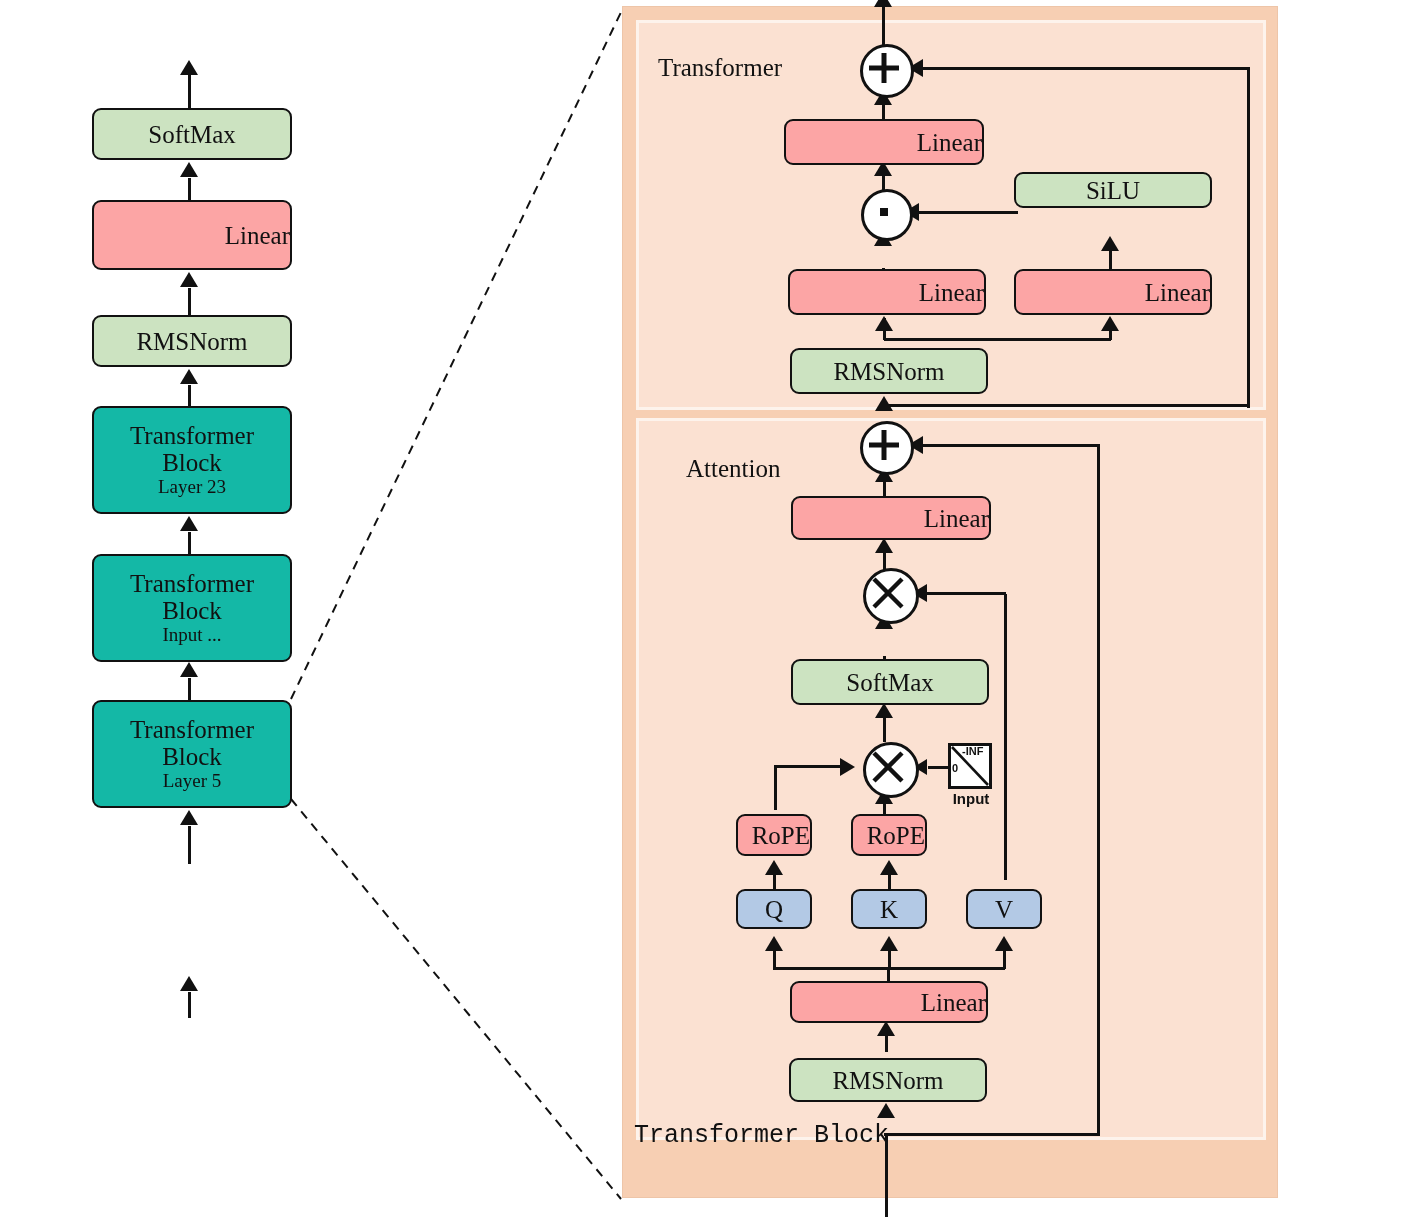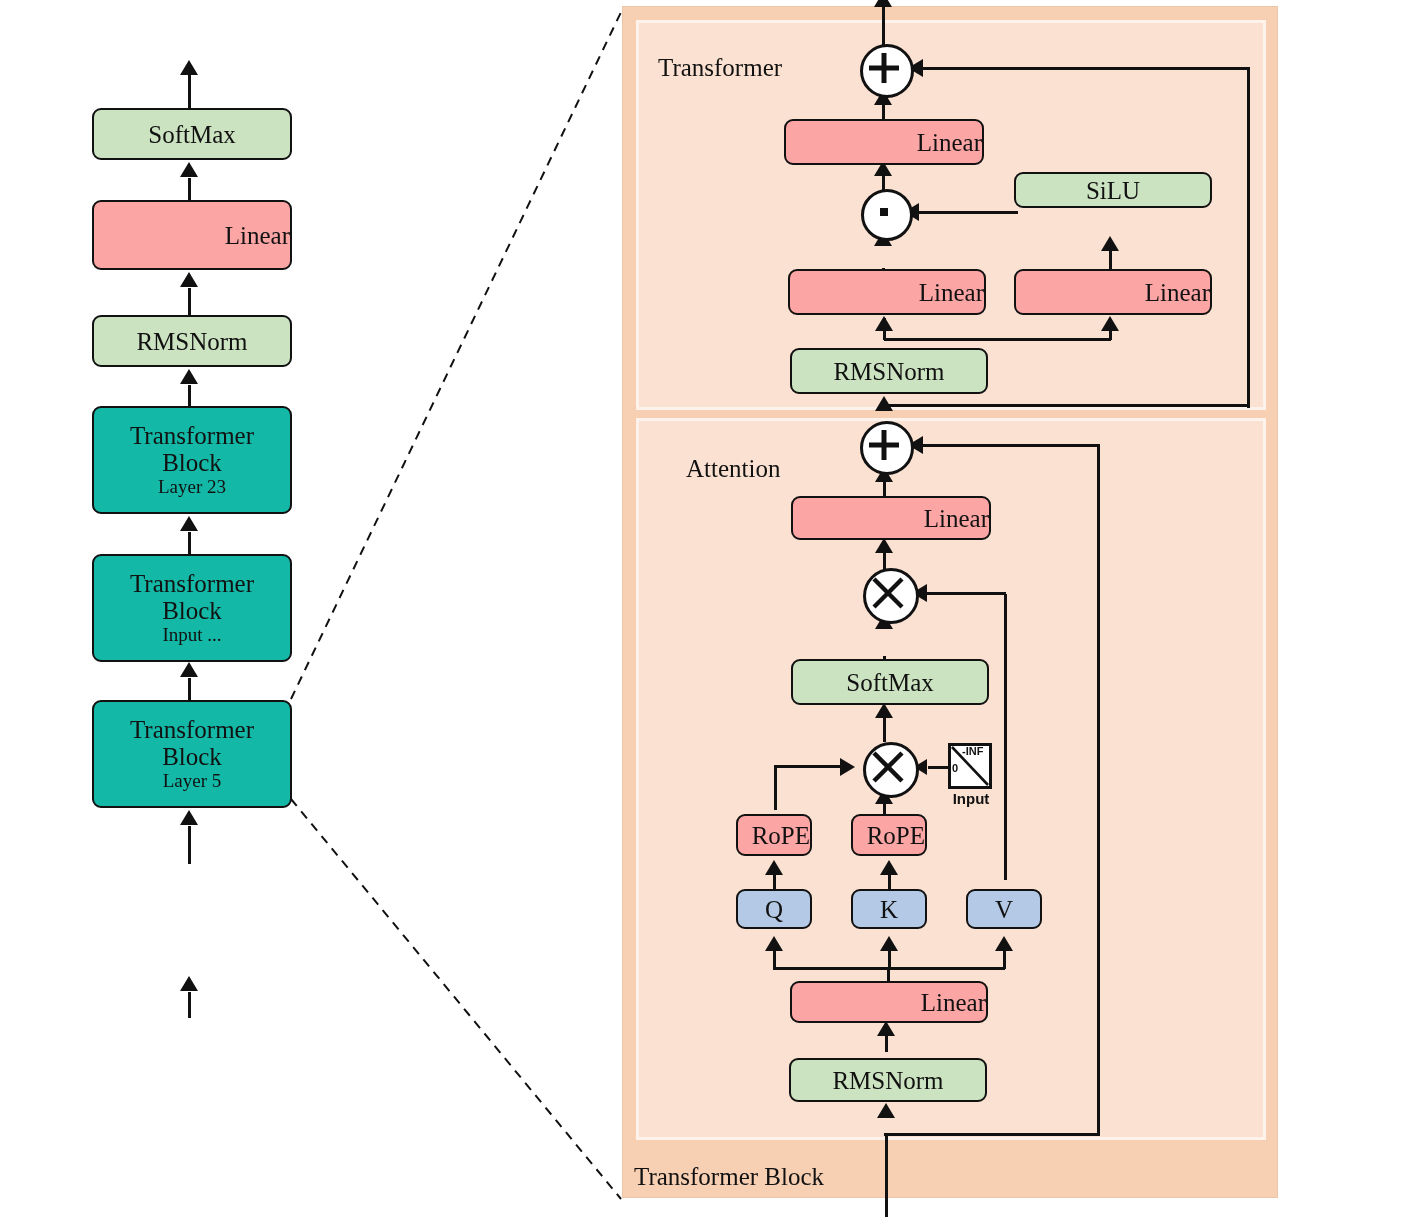--- a/index.html
+++ b/index.html
@@ -131,21 +131,21 @@
   <div class="panel-outer" style="left:622px;top:6px;width:656px;height:1192px;"></div>
 
   <div class="panel-inner" style="left:636px;top:20px;width:630px;height:390px;"></div>
 
   <div class="panel-inner" style="left:636px;top:418px;width:630px;height:722px;"></div>
 
   <div class="panel-label" style="left:658px;top:54px;">Transformer</div>
 
   <div class="panel-label" style="left:686px;top:455px;">Attention</div>
 
-  <div class="panel-label" style="left:634px;top:1163px;">Transformer Block</div>
+  <div class="panel-label" style="left:634px;top:1121px;font-family:Liberation Mono, monospace;">Transformer Block</div>
 
   <div class="ln lnv" style="left:882px;top:4px;height:42px;"></div>
   <div class="ah ah-up" style="left:874px;top:-8px;"></div>
 
   <div class="op" style="left:860px;top:44px;width:48px;height:48px;">
     <svg width="42" height="42" viewBox="0 0 42 42">
       <line x1="21" y1="6" x2="21" y2="36" stroke="#111" stroke-width="5"></line>
       <line x1="6" y1="21" x2="36" y2="21" stroke="#111" stroke-width="5"></line>
     </svg>
   </div>

